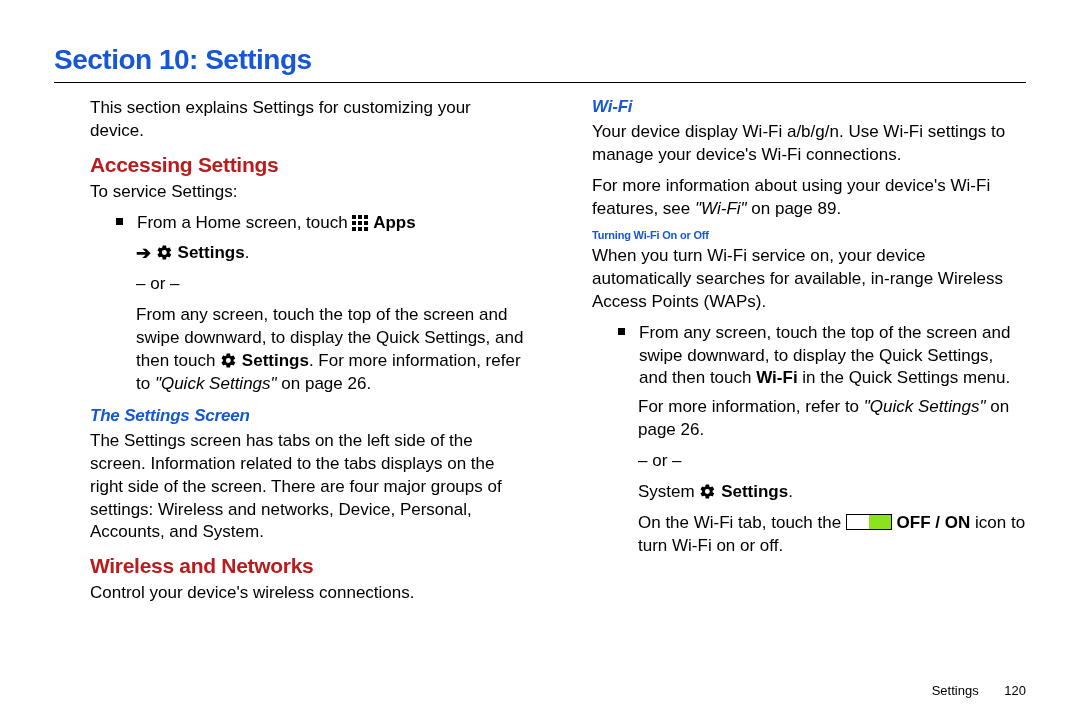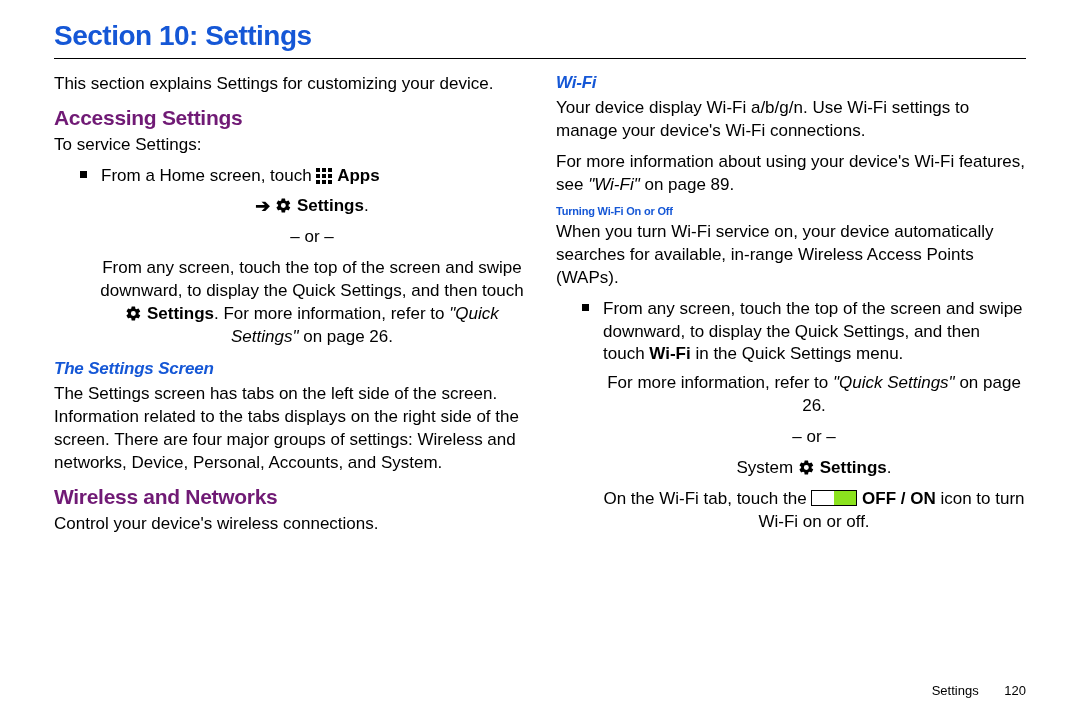--- a/index.html
+++ b/index.html
@@ -6,44 +6,45 @@
     margin: 0;
     padding: 0;
     width: 1080px;
     height: 720px;
     font-family: Arial, Helvetica, sans-serif;
     font-size: 17px;
     color: #000;
     background: #fff;
   }
   .page {
-    padding: 20px 54px 0 54px;
+    padding: 44px 54px 0 54px;
     box-sizing: border-box;
   }
   h1.section-title {
     color: #1557d6;
     font-size: 28px;
     font-weight: 900;
     margin: 0 0 6px 0;
     letter-spacing: -0.5px;
   }
   hr.rule {
     border: none;
     border-top: 1px solid #000;
     margin: 0 0 14px 0;
   }
   .columns {
     display: flex;
     gap: 32px;
   }
   .col {
     flex: 1 1 0;
+    margin-left: 36px;
   }
   h2.h2 {
-    color: #701a75;
+    color: #b91c1c;
     font-size: 21px;
     font-weight: 900;
     margin: 10px 0 4px 0;
     letter-spacing: -0.3px;
   }
   h3.h3 {
     color: #1557d6;
     font-style: italic;
     font-weight: 900;
     font-size: 17px;
@@ -56,21 +57,20 @@
     font-size: 11px;
     margin: 8px 0 4px 0;
     letter-spacing: -0.2px;
   }
   p {
     margin: 0 0 8px 0;
     line-height: 1.35;
   }
   .block {
     margin: 0 0 8px 0;
-    text-align: center;
   }
   .bullet {
     display: flex;
     margin: 0 0 6px 26px;
   }
   .bullet .sq {
     width: 7px;
     height: 7px;
     background: #000;
     margin-top: 6px;

